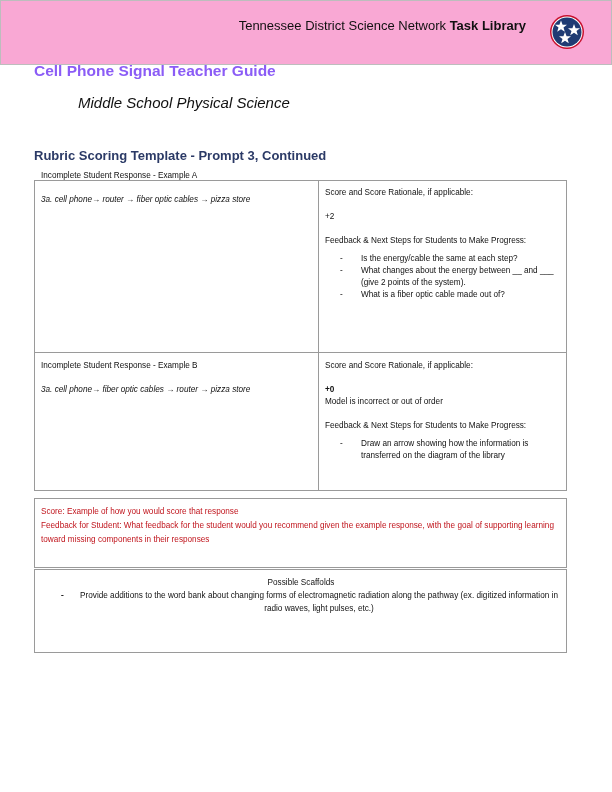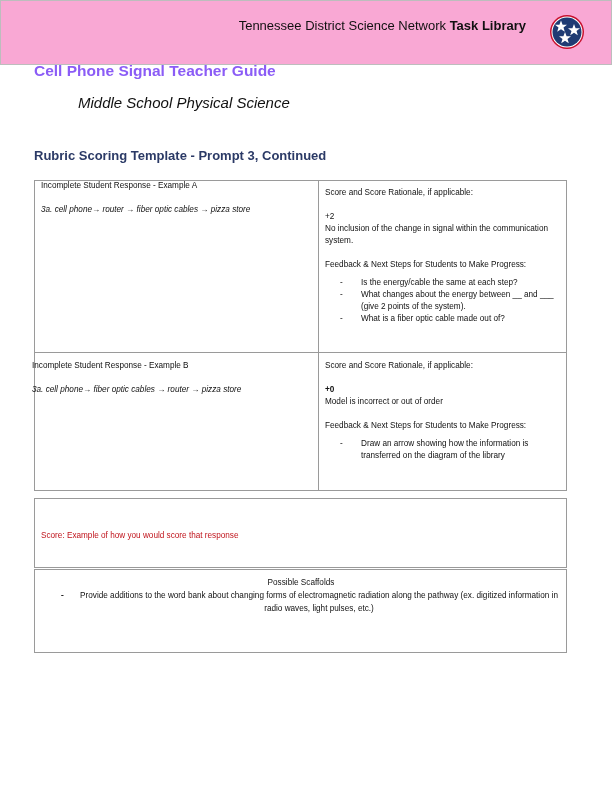--- a/index.html
+++ b/index.html
@@ -16,21 +16,21 @@
   .box { position:absolute; border:1px solid #9a9a9a; box-sizing:border-box; background:#fff; }
   .cell { position:absolute; box-sizing:border-box; font-size:8.2px; line-height:12px; color:#111; }
   .vline { position:absolute; width:1px; background:#9a9a9a; }
   .hline { position:absolute; height:1px; background:#9a9a9a; }
   .it { font-style:italic; }
   .p { margin:0; }
   .gap { height:12px; }
   ul.dash { list-style:none; margin:0; padding:0; }
   ul.dash li { position:relative; padding-left:36px; }
   ul.dash li .d { position:absolute; left:15px; top:0; }
-  .red { color:#c0141c; font-size:8.2px; line-height:14px;margin-top:24px; }
+  .red { color:#c0141c; font-size:8.2px; line-height:14px; }
   .page-num { position:absolute; left:578px; top:790px; font-size:8px; color:#222; }
 </style>
 </head>
 <body>
 
 <div class="header">
   <div class="header-title">
     <span>Tennessee District Science Network </span><b>Task Library</b>
   </div>
   <svg class="logo" viewBox="0 0 36 36">
@@ -46,43 +46,42 @@
 </div>
 
 <div class="doc-title">Cell Phone Signal Teacher Guide</div>
 <div class="doc-sub">Middle School Physical Science</div>
 <div class="section-title">Rubric Scoring Template - Prompt 3, Continued</div>
 
 <div class="box" style="left:34px; top:180px; width:533px; height:311px;"></div>
 <div class="vline" style="left:318px; top:180px; height:311px;"></div>
 <div class="hline" style="left:34px; top:352px; width:533px;"></div>
 
-<div class="cell" style="left:41px; top:180px; width:272px;">
+<div class="cell" style="left:41px; top:170px; width:272px;">
   <p class="p">Incomplete Student Response - Example A</p>
   <div class="gap"></div>
   <p class="p it">3a.  cell phone→ router → fiber optic cables → pizza store</p>
   <div class="gap"></div>
 </div>
 
 <div class="cell" style="left:325px; top:187px; width:236px;">
   <p class="p">Score and Score Rationale, if applicable:</p>
   <div class="gap"></div>
   <p class="p">+2</p>
-  <p class="p">No inclusion of the change in signal within the communication system.</p>
   <div class="gap"></div>
   <p class="p">Feedback &amp; Next Steps for Students to Make Progress:</p>
   <div style="height:6px"></div>
   <ul class="dash">
     <li><span class="d">-</span><span>Is the energy/cable the same at each step?</span></li>
     <li><span class="d">-</span><span>What changes about the energy between __ and ___ (give 2 points of the system).</span></li>
     <li><span class="d">-</span><span>What is a fiber optic cable made out of?</span></li>
   </ul>
 </div>
 
-<div class="cell" style="left:32px; top:360px; width:272px;">
+<div class="cell" style="left:41px; top:360px; width:272px;">
   <p class="p">Incomplete Student Response - Example B</p>
   <div class="gap"></div>
   <p class="p it">3a.  cell phone→ fiber optic cables → router → pizza store</p>
 </div>
 
 <div class="cell" style="left:325px; top:360px; width:236px;">
   <p class="p">Score and Score Rationale, if applicable:</p>
   <div class="gap"></div>
   <p class="p" style="font-weight:bold">+0</p>
   <p class="p">Model is incorrect or out of order</p>
@@ -90,20 +89,21 @@
   <p class="p">Feedback &amp; Next Steps for Students to Make Progress:</p>
   <div style="height:6px"></div>
   <ul class="dash">
     <li><span class="d">-</span><span>Draw an arrow showing how the information is transferred on the diagram of the library</span></li>
   </ul>
 </div>
 
 <div class="box" style="left:34px; top:498px; width:533px; height:70px;"></div>
 <div class="cell red" style="left:41px; top:505px; width:520px;">
   <p class="p">Score: Example of how you would score that response</p>
+  <p class="p">Feedback for Student:  What feedback for the student would you recommend given the example response, with the goal of supporting learning toward missing components in their responses</p>
 </div>
 
 <div class="box" style="left:34px; top:569px; width:533px; height:84px;"></div>
 <div class="cell" style="left:41px; top:576px; width:520px; line-height:13px;text-align:center;">
   <p class="p">Possible Scaffolds</p>
   <ul class="dash">
     <li style="padding-left:36px;"><span class="d" style="left:20px;">-</span></li>
     <li style="padding-left:36px;"><span class="d" style="left:20px;">-</span><span>Provide additions to the word bank about changing forms of electromagnetic radiation along the pathway (ex. digitized information in radio waves,  light pulses, etc.)</span></li>
   </ul>
 </div>

